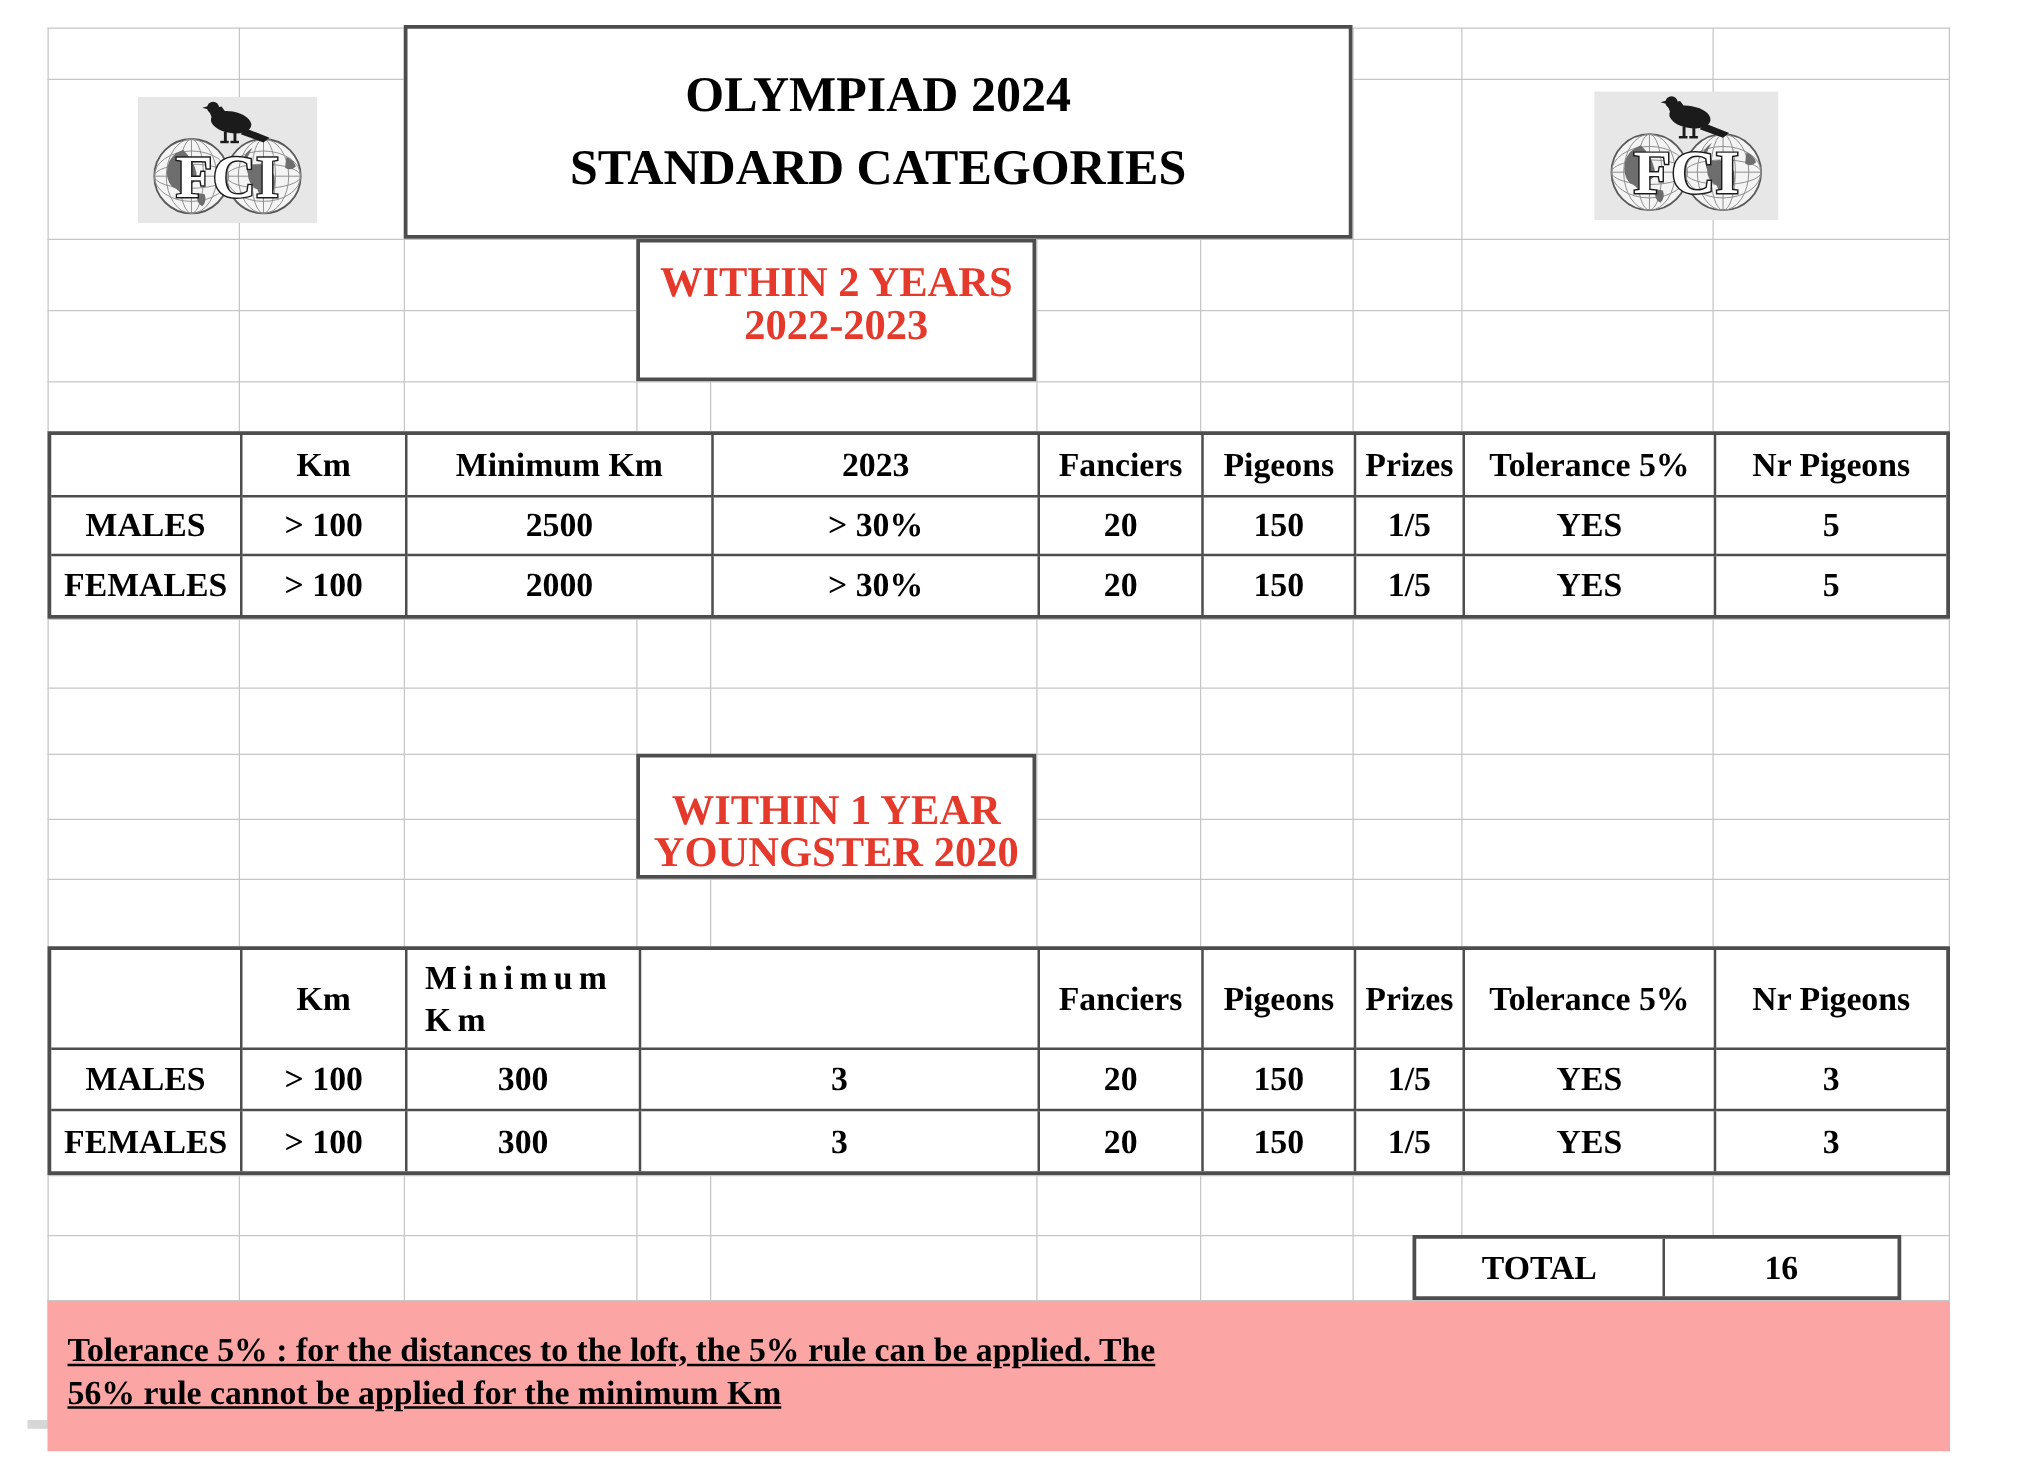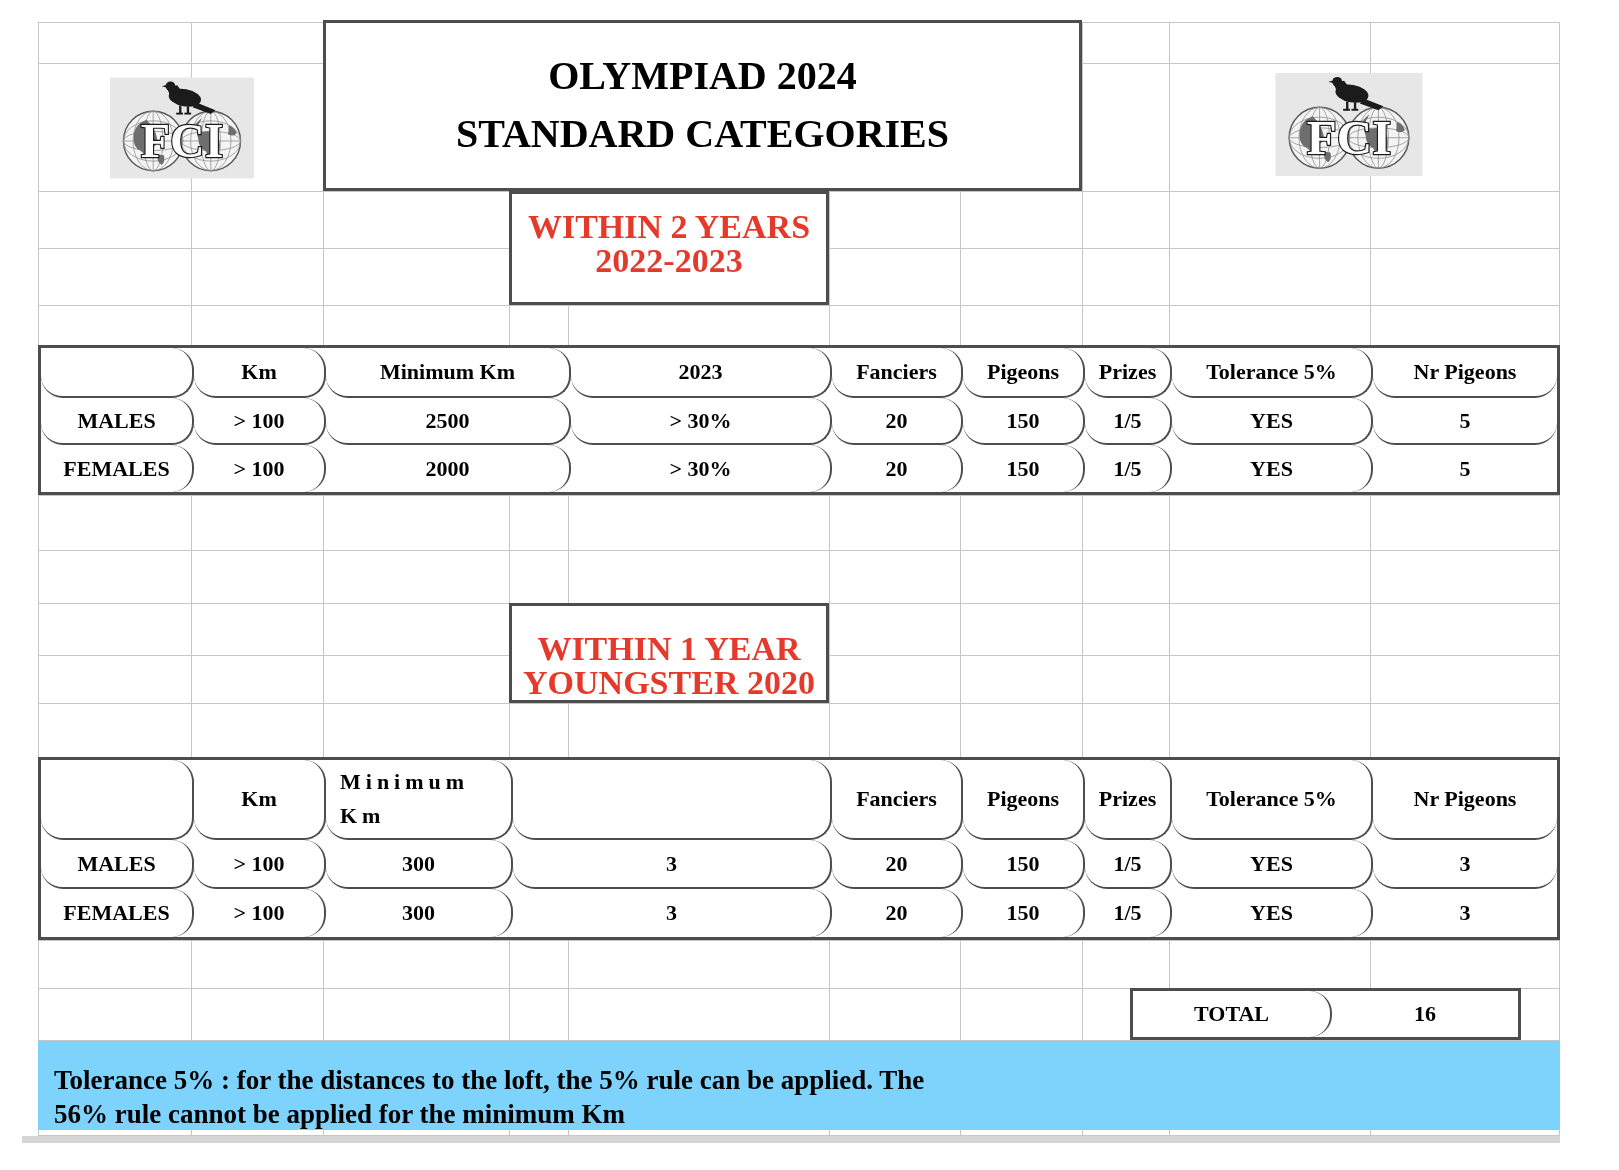--- a/index.html
+++ b/index.html
@@ -25,33 +25,33 @@
   
   .tbl{position:absolute;left:38px;background:#fff;border:3px solid #4d4d4d;box-sizing:border-box;display:grid;z-index:2;}
   .t1{top:345px;width:1522px;height:150px;
       grid-template-columns:153px 132px 245px 261px 131px 122px 87px 201px 1fr;
       grid-template-rows:50px 47px 47px;}
   .t2{top:757px;width:1522px;height:183px;
       grid-template-columns:153px 132px 187px 319px 131px 122px 87px 201px 1fr;
       grid-template-rows:80px 49px 48px;}
   .c{border-right:2px solid #4d4d4d;border-bottom:2px solid #4d4d4d;
      display:flex;align-items:center;justify-content:center;
-     font-size:22px;font-weight:bold;box-sizing:border-box;border-radius:22px;}
+     font-size:27px;font-weight:bold;box-sizing:border-box;}
   .c.le{border-right:none;}  
   .c.lr{border-bottom:none;} 
   .c.minkm{justify-content:flex-start;padding-left:14px;letter-spacing:5px;
            line-height:34px;text-align:left;}
   
   .total-box{left:1130px;top:988px;width:391px;height:52px;display:grid;
              grid-template-columns:199px 1fr;}
   .total-box .c{border-bottom:none;}
   
-  .note{position:absolute;left:38px;top:1040px;width:1522px;height:90px;background:#7dd3fc;
+  .note{position:absolute;left:38px;top:1040px;width:1522px;height:121px;background:#fca5a5;
         border-top:1px solid #c6c6c6;z-index:2;box-sizing:border-box;
-        padding:22px 0 0 16px;}
+        padding:22px 0 0 16px;text-decoration:underline;}
   .note .line{font-size:27px;font-weight:bold;line-height:34px;white-space:nowrap;}
   .edge-band{position:absolute;left:22px;top:1136px;width:1538px;height:7px;background:#d6d6d6;z-index:0;}
   
   .logo{position:absolute;z-index:3;}
   .logo-left{left:110px;top:75px;width:144px;height:106px;}
   .logo-right{left:1273px;top:73px;width:152px;height:103px;}
   .logo svg{width:100%;height:100%;display:block;}
 </style>
 </head>
 <body>

